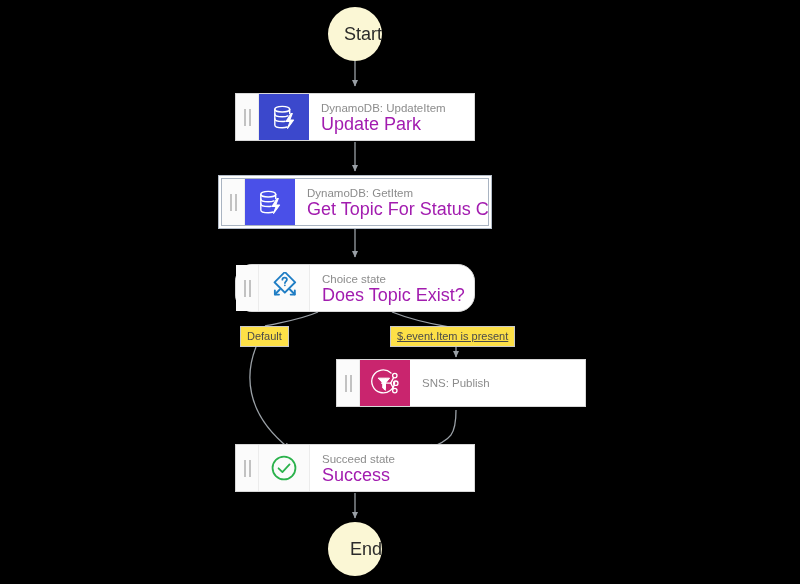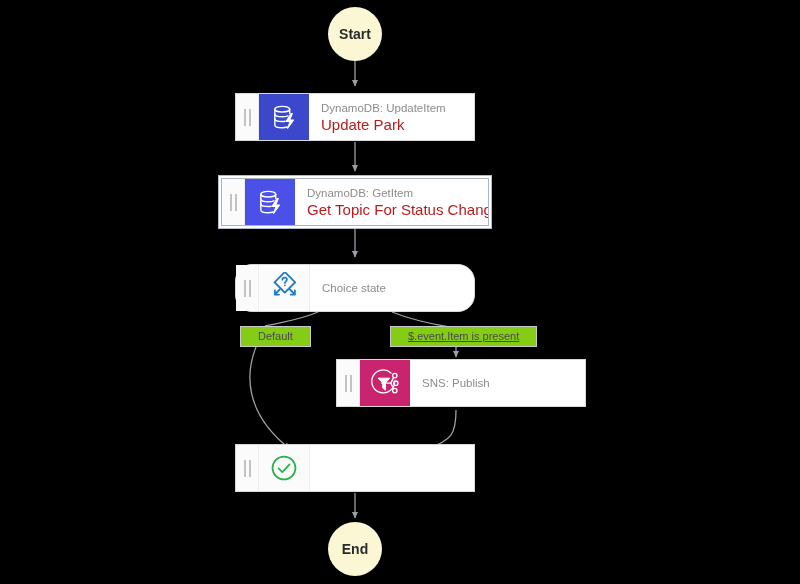--- a/index.html
+++ b/index.html
@@ -28,25 +28,24 @@
 
   
   .terminal {
     position: absolute;
     width: 54px;
     height: 54px;
     border-radius: 50%;
     background: #fbf7d5;
     display: flex;
     align-items: center;
-    justify-content: center;
-    font-size: 14px;
+    justify-content: flex-end;
+    font-size: 18px;
     color: #2b2b2b;
     box-sizing: border-box;
-    font-weight: bold;
   }
 
   
   .node {
     position: absolute;
     display: flex;
     align-items: stretch;
     background: #ffffff;
     border: 1px solid #d8d8d8;
     box-sizing: border-box;
@@ -91,35 +90,35 @@
     padding: 0 10px 0 12px;
     overflow: hidden;
   }
   .node-type {
     font-size: 11.5px;
     color: #8c8c8c;
     line-height: 14px;
     white-space: nowrap;
   }
   .node-title {
-    font-size: 15px;
-    color: #b91c1c;
+    font-size: 18px;
+    color: #a21caf;
     line-height: 19px;
     white-space: nowrap;
   }
 
   
   .edge-label {
     position: absolute;
-    background: #84cc16;
+    background: #fde047;
     border: 1px solid #c9c9c9;
     color: #4a4a4a;
     font-size: 11px;
     line-height: 13px;
-    padding: 3px 17px;
+    padding: 3px 6px;
     white-space: nowrap;
     box-sizing: border-box;
   }
 </style>
 </head>
 <body>
 
 <div id="canvas">
 
   <svg id="edges" viewBox="0 0 800 584" xmlns="http://www.w3.org/2000/svg">
@@ -208,20 +207,21 @@
                  C20.1,9.8 18,10 18,11.8" stroke-width="1.9" fill="none"></path>
         <circle cx="17.9" cy="14.1" r="0.95" fill="#1f7dc4" stroke="none"></circle>
         <path d="M12.5,18.6 L7.5,23.6"></path>
         <path d="M7.3,19.6 L7.3,24 L11.7,24" stroke-linejoin="round"></path>
         <path d="M23.3,18.6 L28.3,23.6"></path>
         <path d="M28.5,19.6 L28.5,24 L24.1,24" stroke-linejoin="round"></path>
       </svg>
     </span>
     <span class="node-body">
       <span class="node-type">Choice state</span>
+      <span class="node-title">Does Topic Exist?</span>
     </span>
   </div>
 
   <div class="edge-label" style="left:240px; top:326px;">
     <span>Default</span>
   </div>
   <div class="edge-label" style="left:390px; top:326px;text-decoration:underline;">
     <span>$.event.Item is present</span>
   </div>
 
@@ -253,20 +253,22 @@
       <i></i>
         <i></i>
     </span>
     <span class="node-icon plain">
       <svg width="30" height="30" viewBox="0 0 32 32" fill="none" stroke="#2bb24c" stroke-width="1.9" stroke-linecap="round" stroke-linejoin="round">
         <circle cx="16" cy="16" r="12.2"></circle>
         <path d="M10.2,16.3 L14.3,20.3 L21.9,12.2"></path>
       </svg>
     </span>
     <span class="node-body">
+      <span class="node-type">Succeed state</span>
+      <span class="node-title">Success</span>
     </span>
   </div>
 
   <div class="terminal" style="left:328px; top:522px;">
     <span>End</span>
   </div>
 
 </div>
 
 </body></html>

